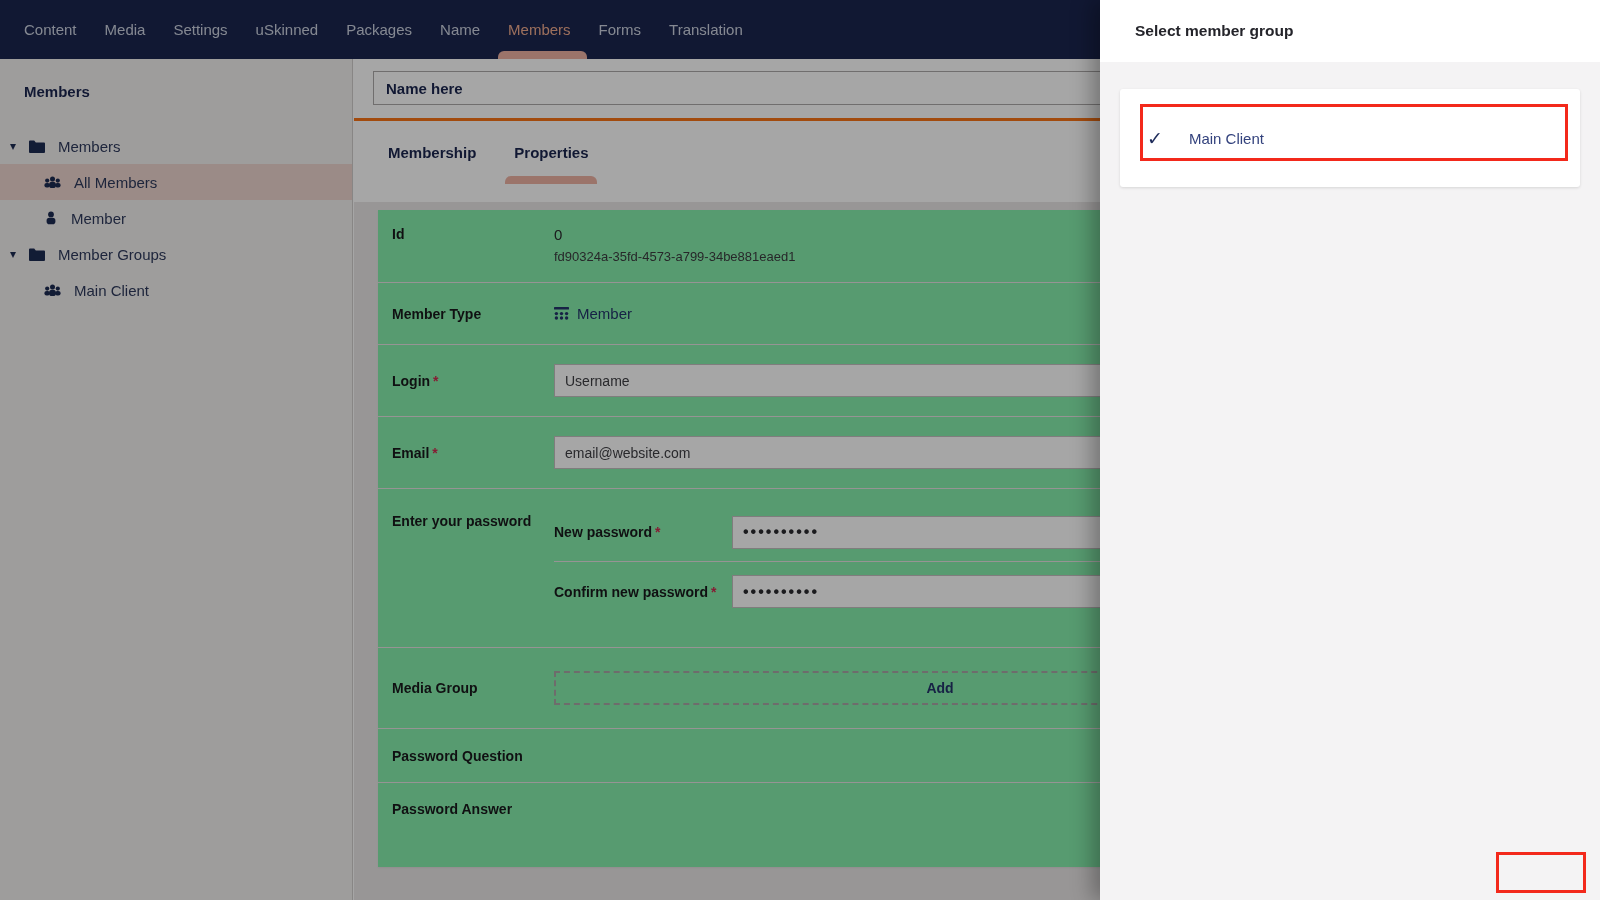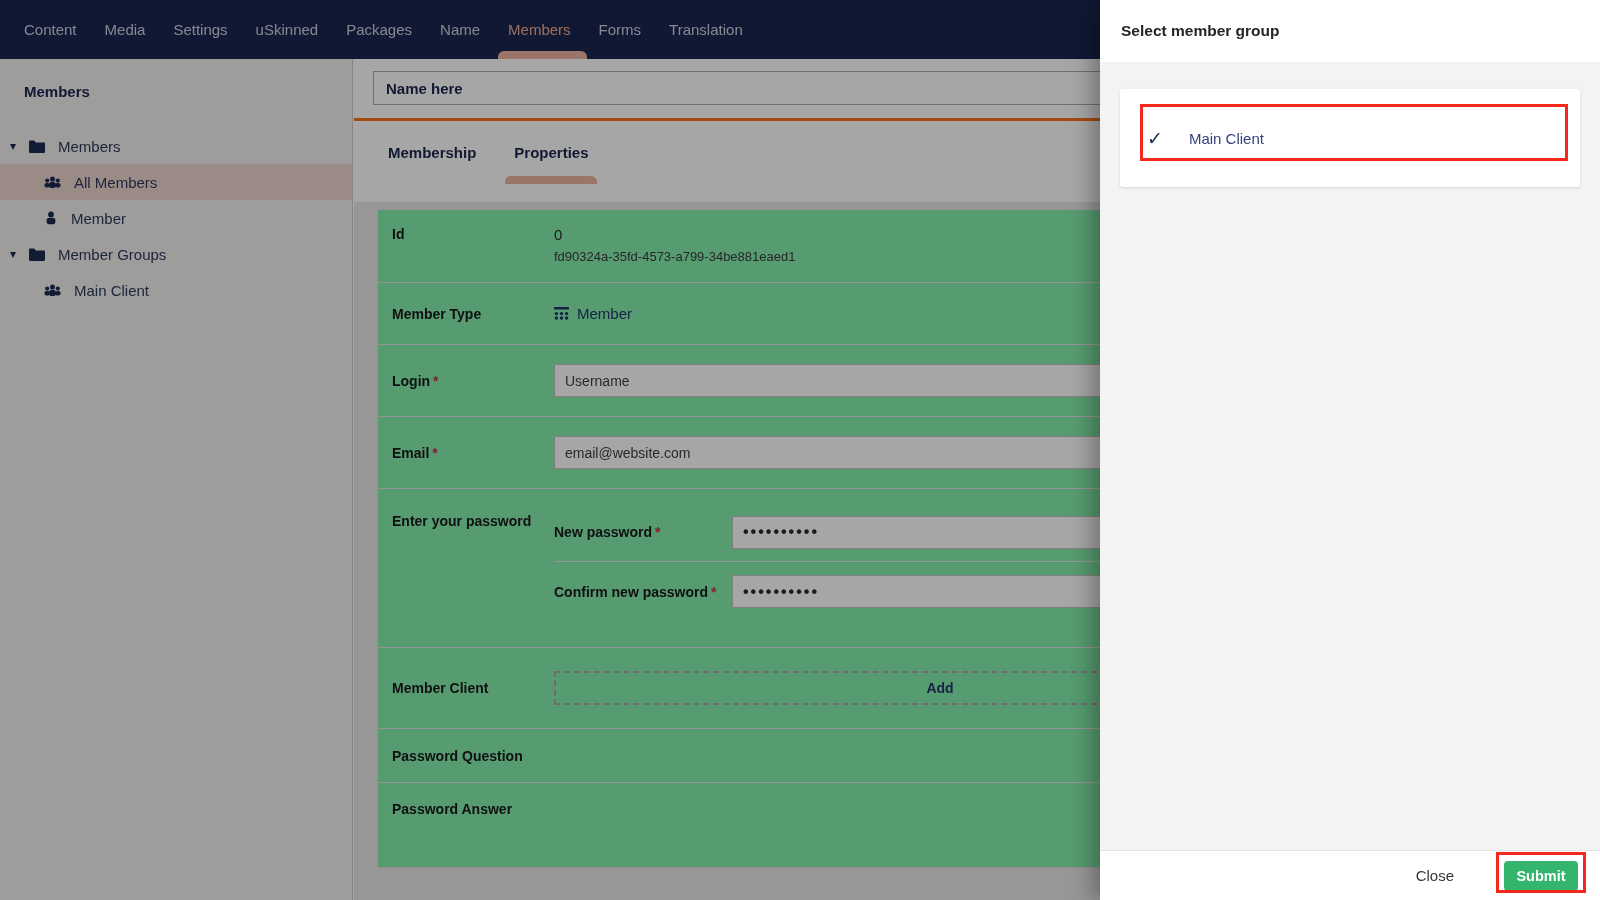--- a/index.html
+++ b/index.html
@@ -72,21 +72,21 @@
   .row-pq { height:54px; align-items:center; }
   .row-pa { height:75px; padding-top:18px; }
 
   
   .dim-overlay { position:absolute; inset:0; background:rgba(0,0,0,0.35); z-index:5; }
 
   
   .panel { position:absolute; left:1100px; top:0; width:500px; height:900px; background:#f4f3f4;
            z-index:10; box-shadow:-8px 0 20px rgba(0,0,0,0.30); }
   .panel-header { position:absolute; left:0; top:0; right:0; height:62px; background:#fff;
-                  display:flex; align-items:center; padding-left:21px; }
+                  display:flex; align-items:center; padding-left:35px; }
   .panel-title { font-size:15.5px; font-weight:bold; color:#24242a; }
   .panel-body { position:absolute; left:0; top:62px; right:0; bottom:50px; }
   .option-card { position:absolute; left:20px; top:27px; width:460px; height:98px; background:#fff;
                  border-radius:3px; box-shadow:0 1px 3px rgba(0,0,0,0.12); display:flex; align-items:center; }
   .option-row { display:flex; align-items:center; padding-left:27px; gap:26px; cursor:pointer; width:100%; }
   .check { font-size:19px; font-weight:bold; color:#1d2b5a; line-height:1; }
   .option-label { font-size:15px; color:#33427d; }
   .panel-footer { position:absolute; left:0; bottom:0; right:0; height:50px; background:#fff;
                   border-top:1px solid #e5e3e3; display:flex; align-items:center; justify-content:flex-end;
                   gap:50px; padding-right:22px; }
@@ -265,21 +265,21 @@
             <div class="pw-sub pw-sub2">
               <div class="pw-sub-label">
                 <span>Confirm new password</span><span class="req">*</span>
               </div>
               <div class="text-input pw-input">••••••••••</div>
             </div>
           </div>
         </div>
 
         <div class="frow row-mg">
-          <div class="flabel">Member Client</div>
+          <div class="flabel">Media Group</div>
           <div class="fvalue">
             <div class="add-box">
               <span class="add-label">Add</span>
             </div>
           </div>
         </div>
 
         <div class="frow row-pq">
           <div class="flabel">Password Question</div>
           <div class="fvalue"></div>
@@ -301,22 +301,18 @@
       <div class="panel-title">Select member group</div>
     </div>
     <div class="panel-body">
       <div class="option-card">
         <div class="option-row">
           <span class="check">✓</span>
           <span class="option-label">Main Client</span>
         </div>
       </div>
     </div>
-    <div class="panel-footer">
-      <div class="close-btn">Close</div>
-      <button class="submit-btn">Submit</button>
-    </div>
   </div>
 
   <div class="annot annot-option"></div>
   <div class="annot annot-submit"></div>
 
 </div>
 
 </body></html>

